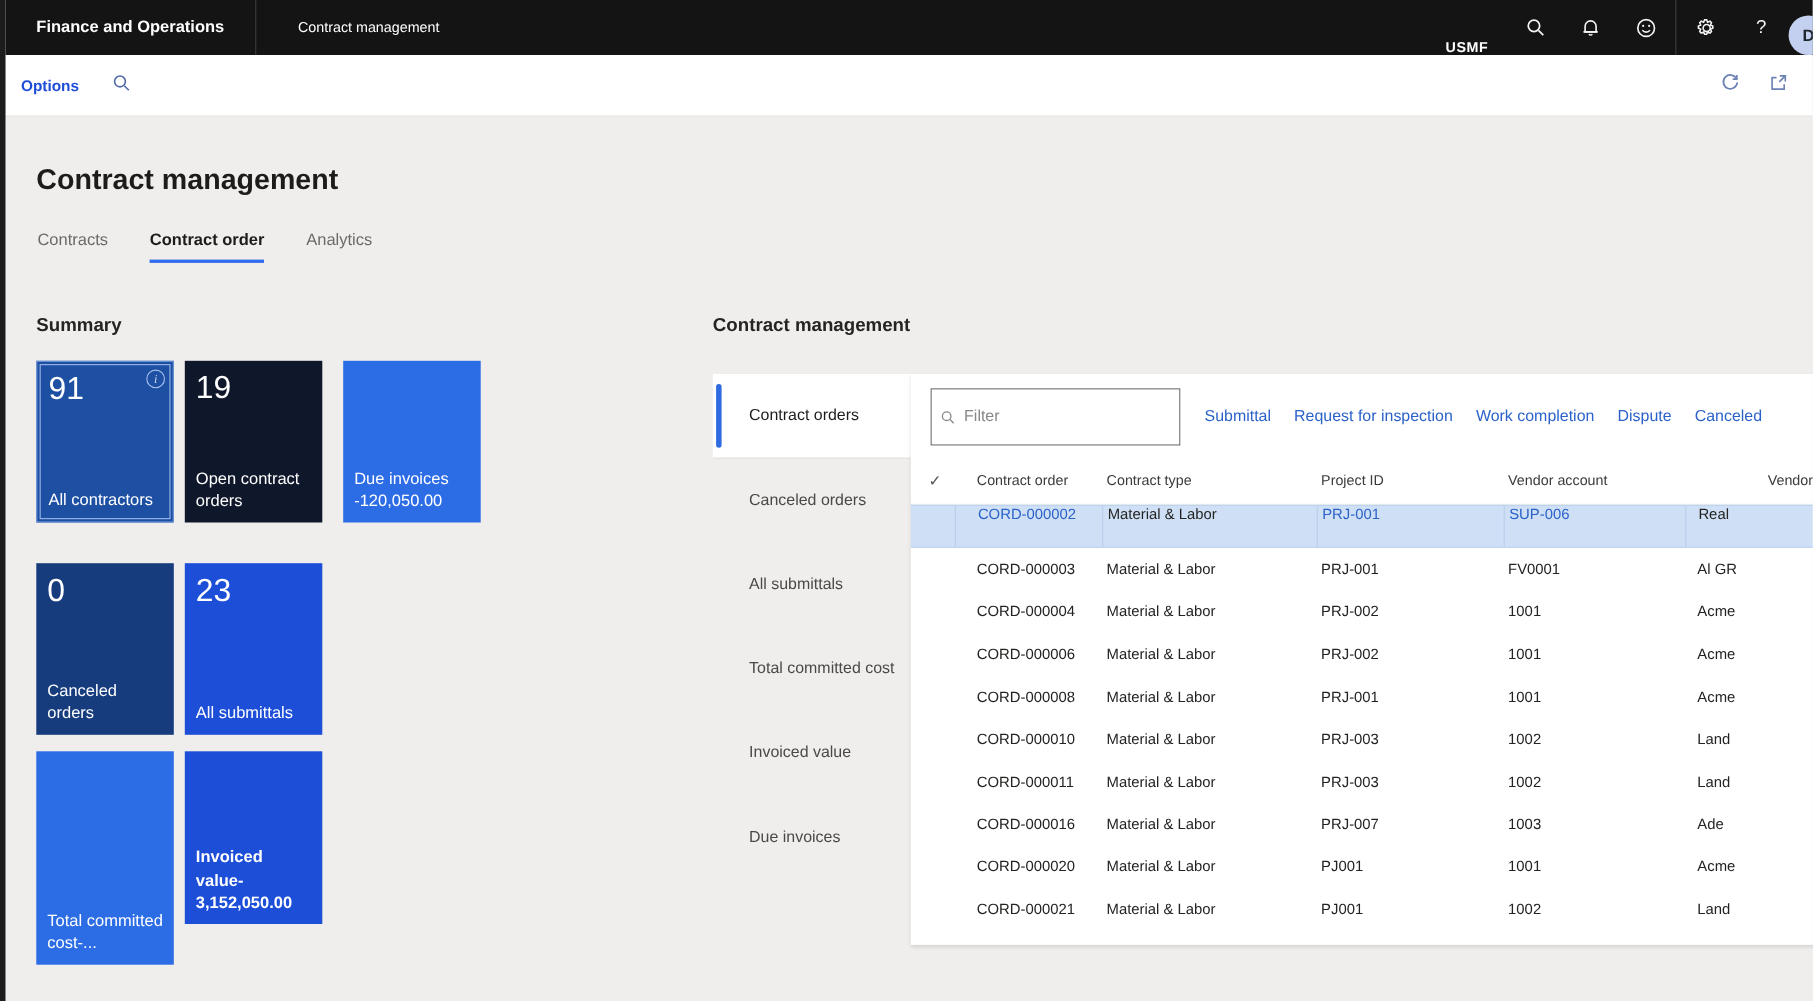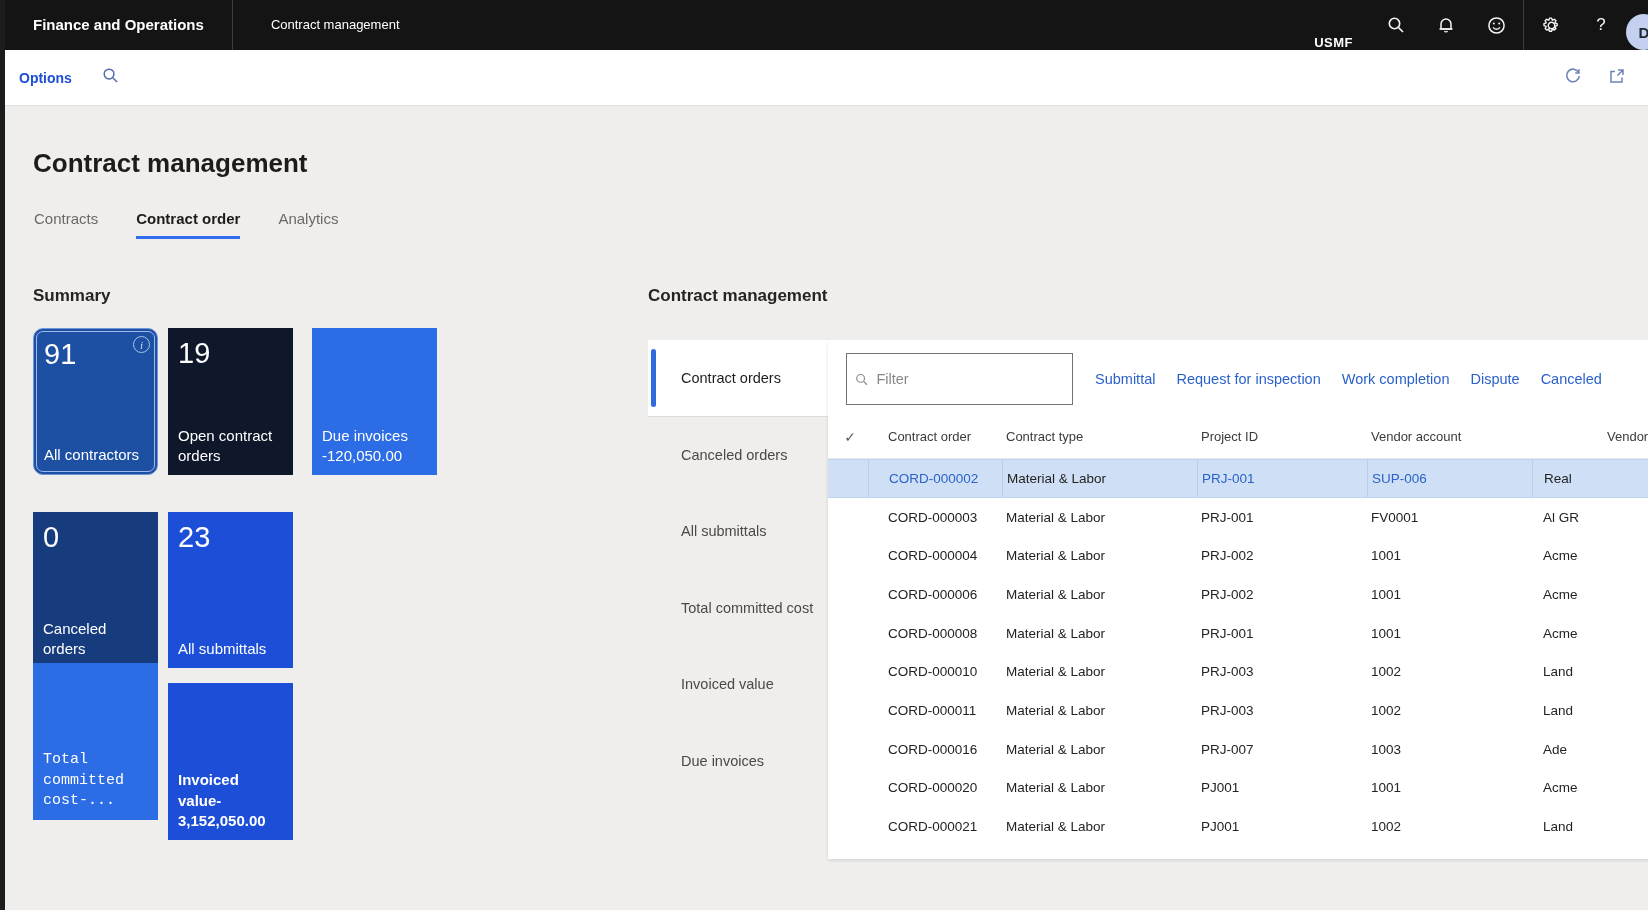--- a/index.html
+++ b/index.html
@@ -35,26 +35,26 @@
   .tab.active { color:#1d1c1b; font-weight:700; border-bottom:3px solid #2f6beb; }
 
   
   .summary-title, .section-title { position:absolute; font-size:17px; font-weight:700; color:#252423; }
   .summary-title { left:33px; top:286px; }
   .tile { position:absolute; width:125px; color:#fff; padding:9px 10px; cursor:pointer; }
   .tile .tile-value { font-size:29px; font-weight:400; line-height:1.15; }
   .tile .tile-label { position:absolute; left:10px; right:8px; bottom:8px; font-size:15px; line-height:1.38; }
   .tile.selected { outline:1px solid #9db9ea; outline-offset:-4px; border:1px solid #6f96da; }
   .tile-info { position:absolute; top:7px; right:7px; width:17px; height:17px; border:1px solid #a9c3ee; border-radius:50%; color:#cdddf6; font-size:11px; display:flex; align-items:center; justify-content:center; font-style:italic; font-family:"Liberation Serif", serif; }
-  .t1 { left:33px;  top:328px; height:147px;border-radius:10px; }
+  .t1 { left:33px;  top:328px; height:147px; }
   .t2 { left:168px; top:328px; height:147px; }
   .t3 { left:312px; top:328px; height:147px; }
   .t4 { left:33px;  top:512px; height:156px; }
   .t5 { left:168px; top:512px; height:156px; }
-  .t6 { left:33px;  top:663px; height:157px;font-family:Liberation Mono, monospace; }
+  .t6 { left:33px;  top:683px; height:194px; }
   .t7 { left:168px; top:683px; height:157px; }
 
   
   .section-title { left:648px; top:286px; }
   .nav-list { position:absolute; left:648px; top:340px; width:180px; }
   .nav-item { position:relative; height:76.5px; display:flex; align-items:center; padding-left:33px; font-size:14.5px; color:#4a4947; cursor:pointer; }
   .nav-item.selected { background:#fff; color:#1d1c1b; border-bottom:1px solid #dedcda; }
   .nav-item.selected::before { content:""; position:absolute; left:3px; top:9px; bottom:9px; width:5px; background:#2e6ae0; border-radius:3px; }
 
   .card { position:absolute; left:828px; top:340px; width:828px; height:519px; background:#fff; box-shadow:0 1.6px 3.6px rgba(0,0,0,.12); overflow:hidden; }
@@ -70,21 +70,21 @@
   .grid-header { height:44px; color:#3c3b39; font-size:13px; border-bottom:1px solid #eceae8; }
   .cell { flex:none; padding-left:4px; overflow:hidden; white-space:nowrap; }
   .c-check { width:40px; text-align:center; color:#5a5958; font-size:14px; }
   .c-order { width:134px; padding-left:20px; }
   .c-type  { width:195px; }
   .c-proj  { width:170px; }
   .c-vacct { width:165px; }
   .c-vname { width:290px; padding-left:11px; }
   .grid-header .c-vname { padding-left:75px; }
   .grid-row.selected { background:#cfe0f6; border-top:1px solid #bcd3f1; border-bottom:1px solid #bcd3f1; }
-  .grid-row.selected .cell + .cell { border-left:1px solid #b9cdec; height:100%; display:flex; align-items:center; }
+  .grid-row.selected .cell + .cell { border-left:1px solid #b9cdec; height:100%; display:flex; }
   .grid-row .link { color:#2b62c9; cursor:pointer; }
 </style>
 </head>
 <body>
 
 <div class="edge-strip"></div>
 
 <div class="topbar">
   <div class="app-name">Finance and Operations</div>
   <div class="topbar-divider"></div>

